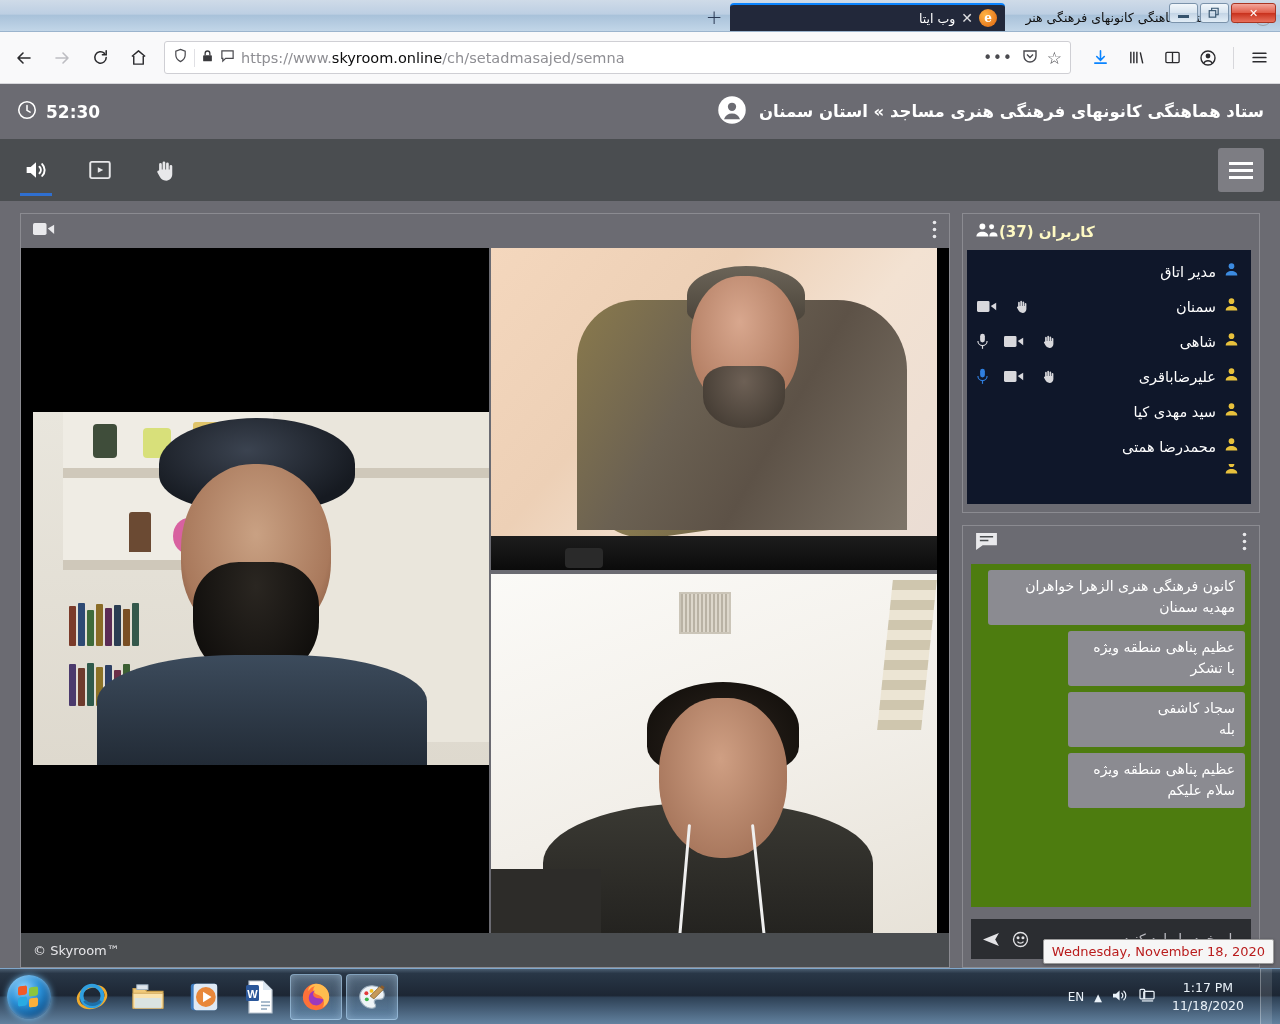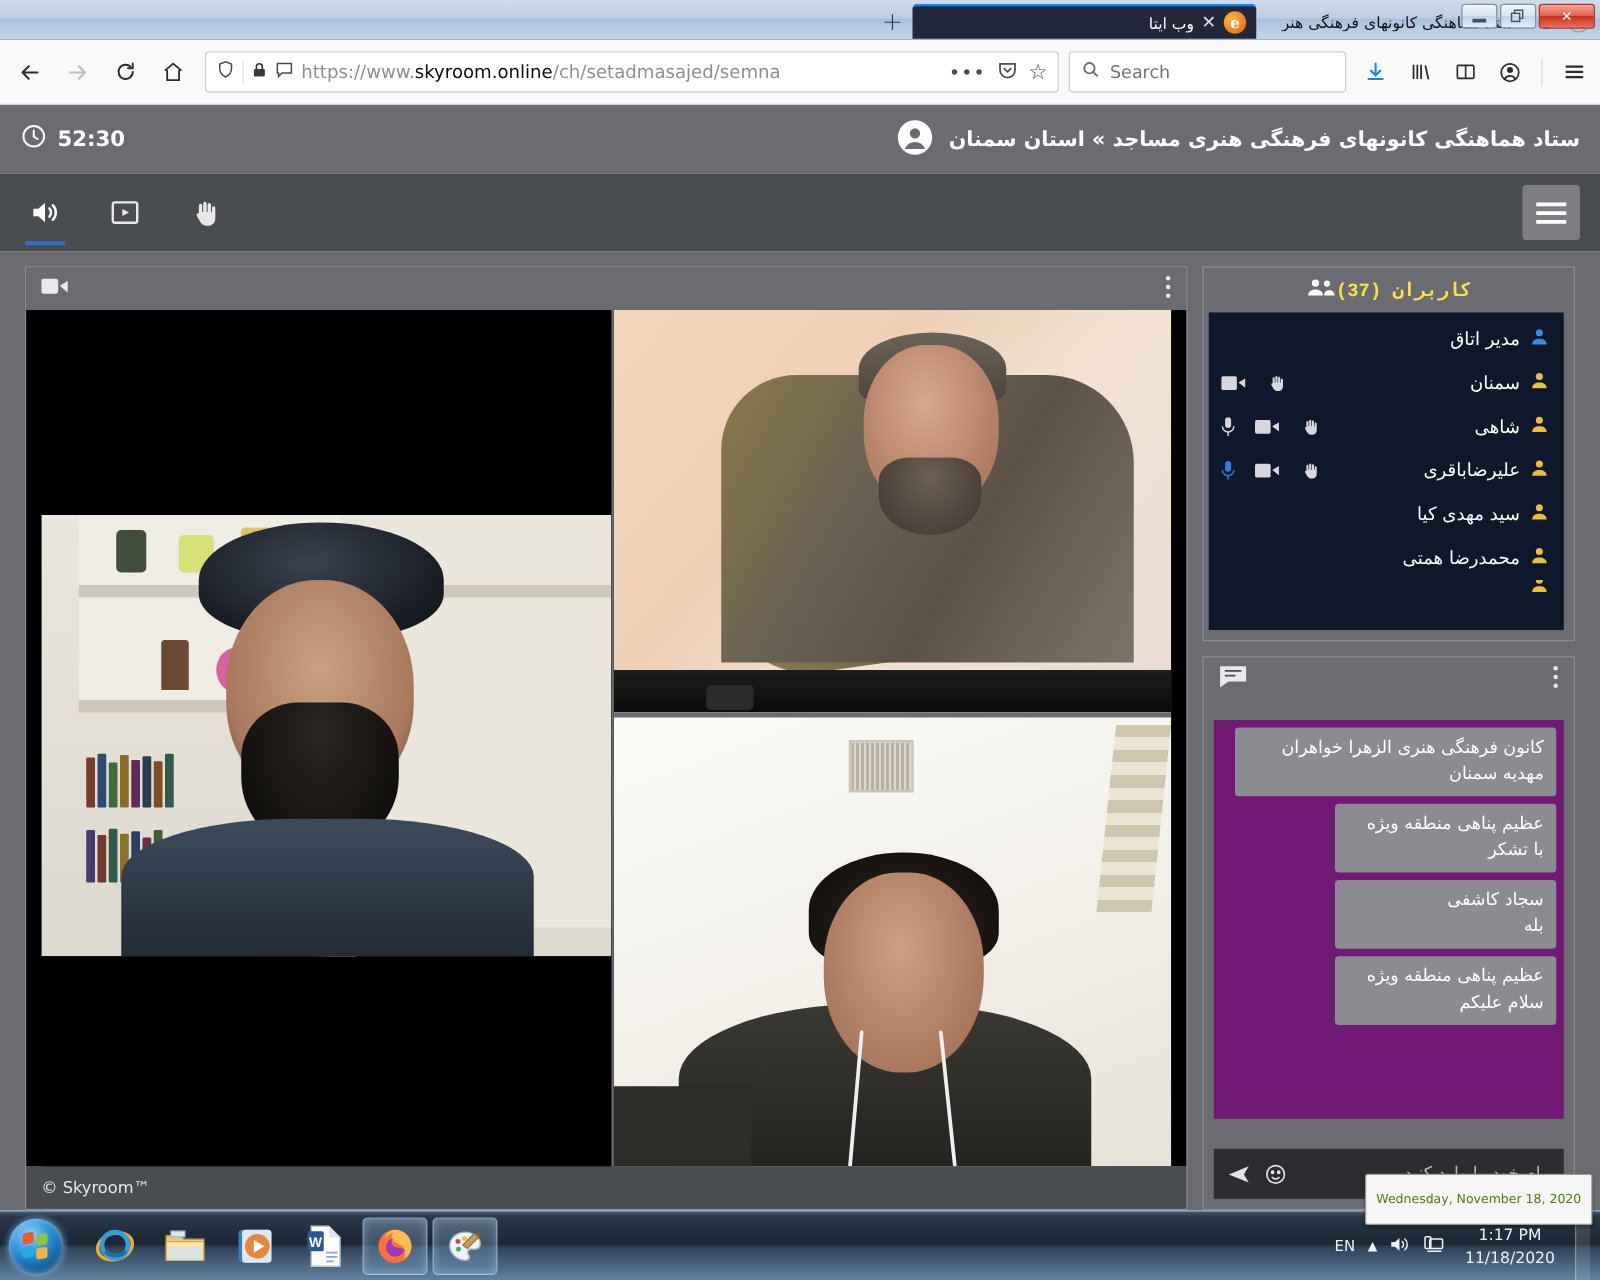--- a/index.html
+++ b/index.html
@@ -359,25 +359,24 @@
   
   .sidebar { width: 298px; display:flex; flex-direction:column; gap: 12px; }
   .users-panel {
     background: #6b6b72;
     border: 1px solid #8b8b91;
     display:flex; flex-direction:column;
     height: 300px;
   }
   .users-head {
     height: 36px;
-    display:flex; align-items:center; justify-content:center;
+    display:flex; align-items:center; justify-content:flex-end;
     padding: 0 12px;
-    color: #fde047; font-size: 15px; font-weight: bold;
+    color: #fef9c3; font-size: 15px; font-weight: bold;
     direction: rtl;
-    font-family: Liberation Mono, monospace;
   }
   .users-list {
     flex: 1;
     margin: 0 8px 8px 4px;
     background: #0f172a;
     overflow: hidden;
     padding: 4px 0;
     position: relative;
   }
   .user-row {
@@ -405,22 +404,22 @@
     min-height: 0;
   }
   .chat-head {
     height: 34px;
     display:flex; align-items:center; justify-content:space-between;
     padding: 0 12px;
     color: #e9e9ec;
   }
   .chat-body {
     flex: 1;
-    margin: 16px 8px;
-    background: #701a75;
+    margin: 4px 8px;
+    background: #4d7c0f;
     padding: 6px 6px 6px 6px;
     display:flex; flex-direction:column;
     gap: 6px;
     overflow: hidden;
     direction: rtl;
     justify-content: flex-start;
   }
   .msg {
     background: #8b8b91;
     color: #ffffff;
@@ -487,23 +486,23 @@
     display:flex; align-items:center; gap: 10px;
     padding: 0 8px 0 12px;
     color: #eaf2f9; font-size: 12px;
   }
   .tray-clock { text-align: center; line-height: 1.45; font-size: 12.5px; padding: 0 6px;}
   .tooltip {
     position: absolute;
     right: 6px; top: -30px;
     background: #f6f6f6;
     border: 1px solid #9a9a9a;
-    color: #4d7c0f;
-    font-size: 10px;
-    padding: 14px 8px;
+    color: #b91c1c;
+    font-size: 13px;
+    padding: 4px 8px;
     border-radius: 2px;
     white-space: nowrap;
     box-shadow: 0 1px 3px rgba(0,0,0,.35);
   }
   .showdesk { width: 12px; height: 56px; background: rgba(255,255,255,.12); border-left: 1px solid rgba(255,255,255,.3); }
 </style>
 </head>
 <body>
 
 <div class="win">
@@ -594,29 +593,20 @@
         <span>
           <svg width="16" height="16" viewBox="0 0 16 16" fill="none" stroke="#4a4a4f" stroke-width="1.4">
               <path d="M2 3h12v5a6 6 0 0 1-12 0z"></path>
               <path d="M5 6.5L8 9.5l3-3"></path>
             </svg>
         </span>
         <span style="font-size:17px;">☆</span>
       </span>
     </div>
 
-    <div class="searchbar">
-      <span>
-        <svg width="15" height="15" viewBox="0 0 16 16" fill="none" stroke="#6b6b70" stroke-width="1.6">
-            <circle cx="7" cy="7" r="4.4"></circle>
-            <path d="M10.3 10.3L14 14"></path>
-          </svg>
-      </span>
-      <span>Search</span>
-    </div>
 
     <div class="toolicons">
       <div class="toolicon blue">
         <svg width="17" height="17" viewBox="0 0 18 18" fill="none" stroke="currentColor" stroke-width="1.7" stroke-linecap="round">
             <path d="M9 2v9M5 8l4 4 4-4M3 15h12"></path>
           </svg>
       </div>
       <div class="toolicon">
         <svg width="17" height="17" viewBox="0 0 18 18" fill="none" stroke="currentColor" stroke-width="1.5">
             <path d="M3 3v12M6.2 3v12M9.4 3v12M13 3.6l2.6 11.6"></path>

